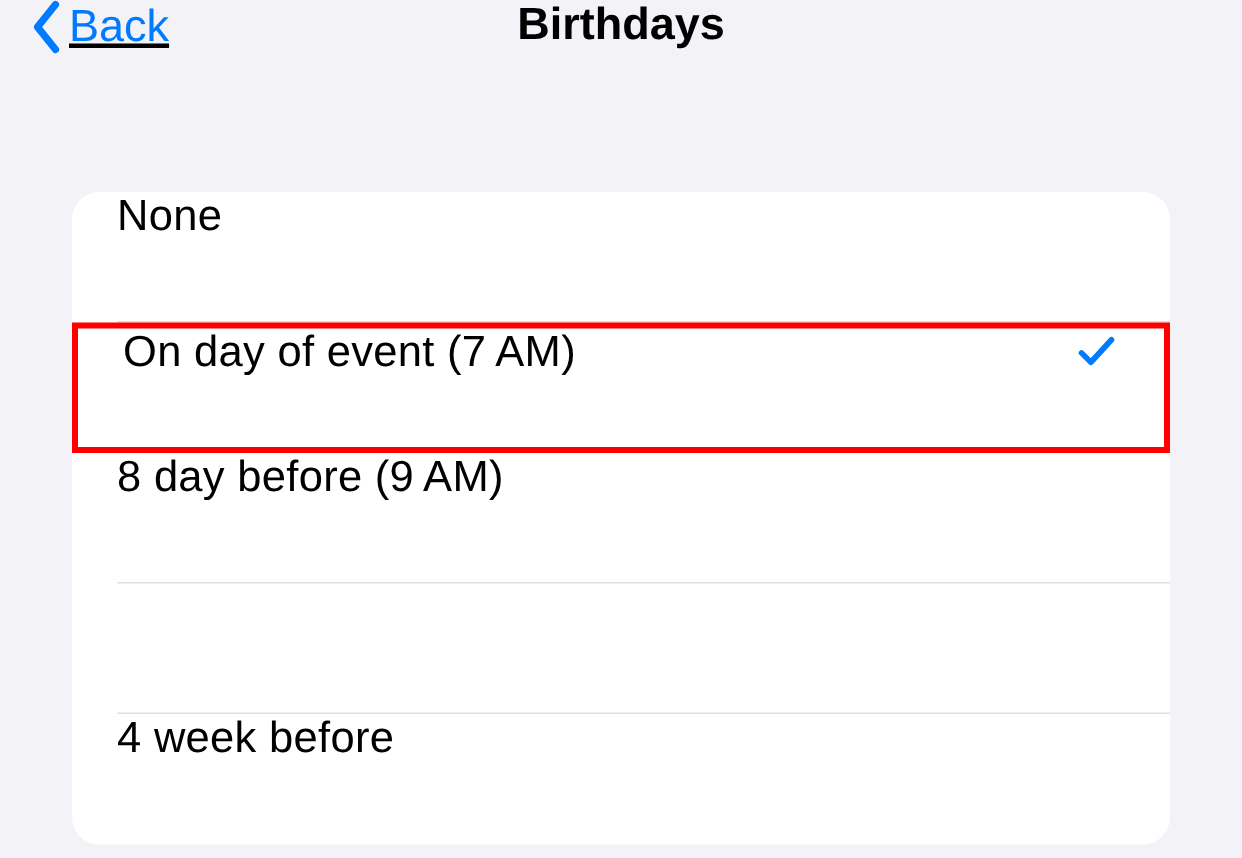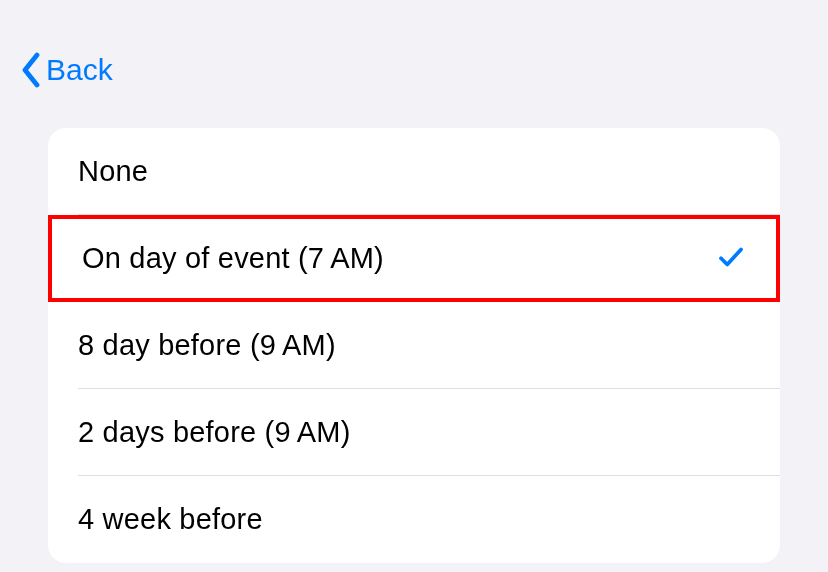--- a/index.html
+++ b/index.html
@@ -9,24 +9,25 @@
       font-family: -apple-system, BlinkMacSystemFont, "Segoe UI", Helvetica, Arial, sans-serif;
     }
     body {
       width: 828px;
       height: 572px;
       background: #f2f2f7;
       overflow: hidden;
     }
     .navbar {
       display: flex;
-      align-items: flex-end;
+      align-items: flex-start;
       height: 88px;
       position: relative;
       padding: 0 20px;
+      text-decoration: underline;
     }
     .back-button {
       display: flex;
       align-items: center;
       color: #007aff;
       font-size: 30px;
       cursor: pointer;
       gap: 4px;
     }
     .back-chevron {
@@ -46,21 +47,20 @@
       color: #000;
     }
     .list-container {
       margin: 40px 48px 0 48px;
       background: #ffffff;
       border-radius: 18px;
       overflow: hidden;
     }
     .list-item {
       display: flex;
-      align-items: center;
       justify-content: space-between;
       padding: 0 30px;
       height: 87px;
       cursor: pointer;
       position: relative;
     }
     .list-item-label {
       font-size: 29px;
       color: #000;
       letter-spacing: 0.2px;
@@ -90,20 +90,21 @@
 
 <div class="navbar">
   <div class="back-button">
     <span class="back-chevron">
       <svg viewBox="0 0 14 24" fill="none" stroke="currentColor" stroke-width="3.2" stroke-linecap="round" stroke-linejoin="round">
         <polyline points="11,2 3,12 11,22"></polyline>
       </svg>
     </span>
     <span>Back</span>
   </div>
+  <div class="navbar-title">Birthdays</div>
 </div>
 
 <div class="list-container">
 
   <div class="list-item">
     <span class="list-item-label">None</span>
     <span class="separator"></span>
   </div>
 
   <div class="list-item highlight-box">
@@ -115,21 +116,20 @@
     </span>
 
   </div>
 
   <div class="list-item">
     <span class="list-item-label">8 day before (9 AM)</span>
     <span class="separator"></span>
   </div>
 
   <div class="list-item">
-    <span class="list-item-label">2 days before (9 AM)</span>
     <span class="separator"></span>
   </div>
 
   <div class="list-item">
     <span class="list-item-label">4 week before</span>
   </div>
 
 </div>
 
 </body></html>

